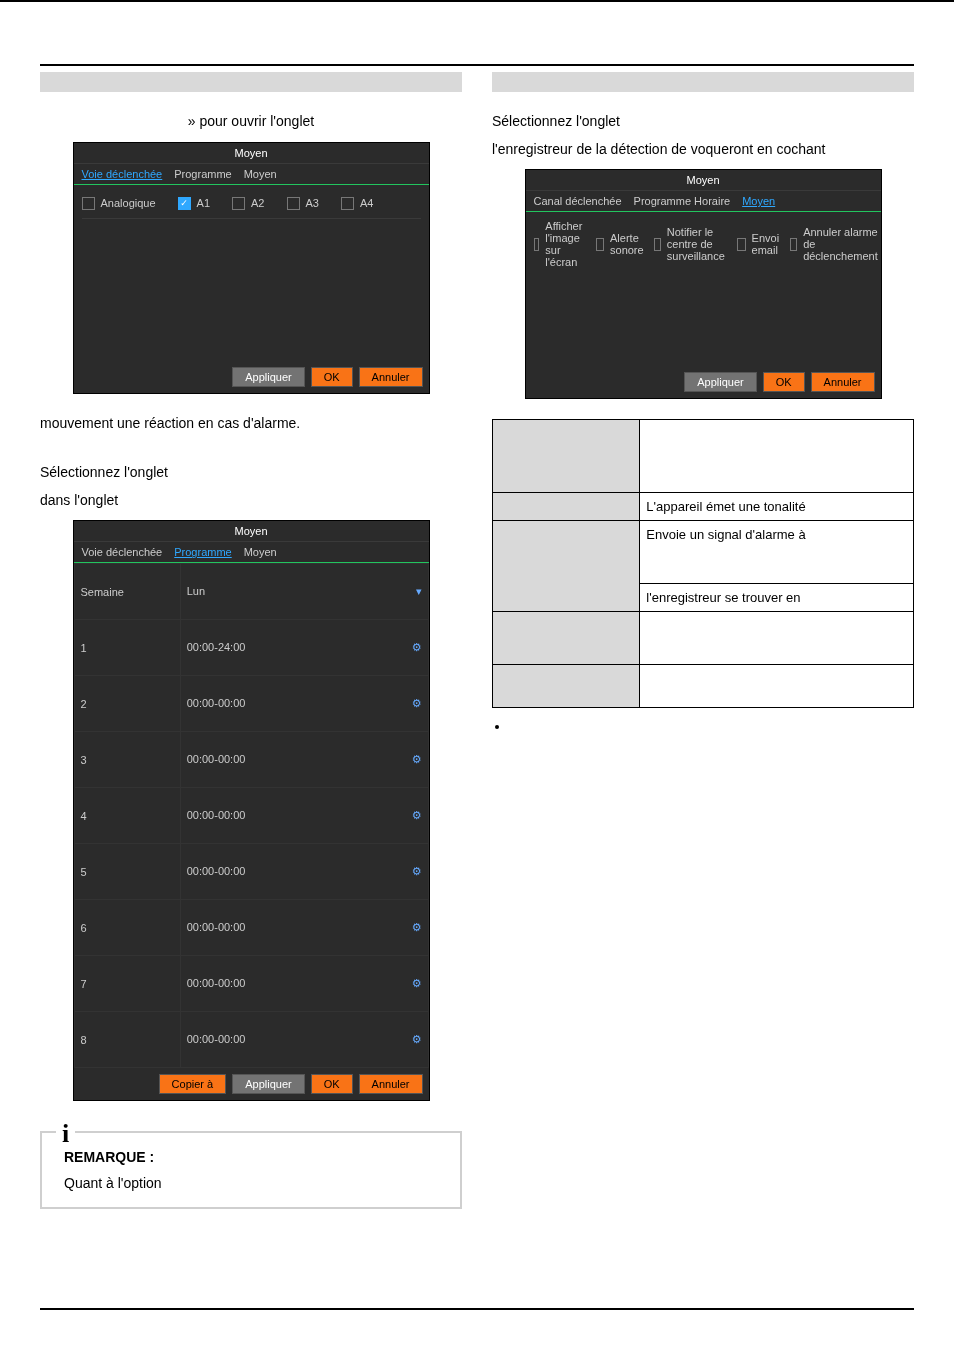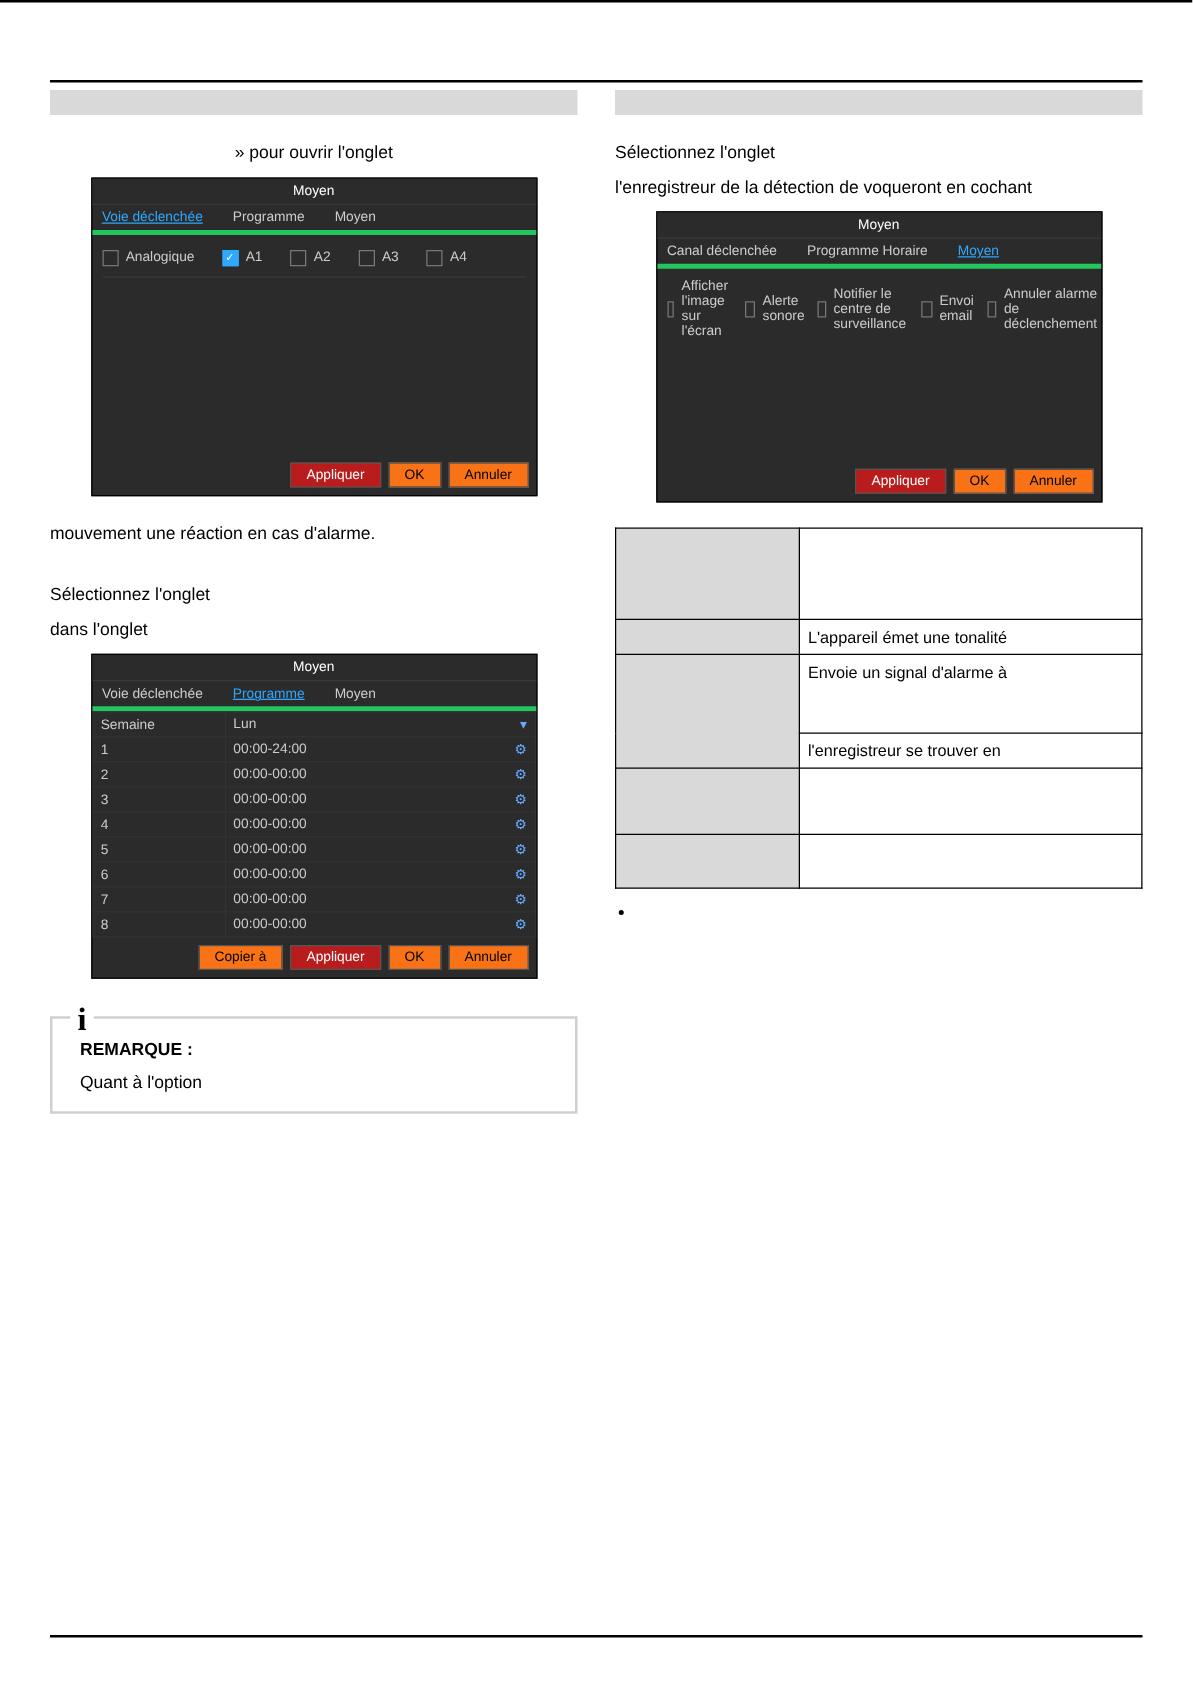--- a/index.html
+++ b/index.html
@@ -6,34 +6,34 @@
   .page{width:954px;height:1350px;margin:0 auto;position:relative;border-top:2px solid #000;box-sizing:border-box}
   .rule-top{position:absolute;left:40px;right:40px;top:62px;height:2px;border-top:2px solid #000}
   .rule-bottom{position:absolute;left:40px;right:40px;bottom:40px;border-top:2px solid #000}
   .cols{display:flex;padding:70px 40px 40px 40px;gap:30px}
   .col{flex:1 1 50%;min-width:0}
   .greybar{background:#d9d9d9;height:20px;margin:0 0 20px 0}
   .ptext{margin:8px 0;line-height:1.4;word-break:break-word}
   
   .panel{background:#2b2b2b;color:#fff;font-size:11px;margin:10px auto 20px;width:355px;border:1px solid #000}
   .panel-title{background:#2b2b2b;text-align:center;padding:4px 0;border-bottom:1px solid #3a3a3a}
-  .tabs{display:flex;gap:24px;padding:4px 8px;border-bottom:4px solid #22c55e}
+  .tabs{display:flex;gap:12px;padding:4px 8px;border-bottom:1px solid #22c55e}
   .tab{color:#ccc}
   .tab.active{color:#2fa8ff;text-decoration:underline}
   .panel-body{padding:8px;min-height:160px}
   .panel-btns{display:flex;justify-content:flex-end;gap:6px;padding:6px}
-  .pbtn{background:#b91c1c;color:#fff;border:1px solid #555;padding:3px 12px;font-size:11px}
+  .pbtn{background:#737373;color:#fff;border:1px solid #555;padding:3px 12px;font-size:11px}
   .pbtn.light{background:#f97316;color:#000}
   .chk{display:inline-flex;align-items:center;gap:6px;margin-right:8px}
   .chk .box{width:11px;height:11px;border:1px solid #777;background:#2b2b2b;display:inline-flex;align-items:center;justify-content:center;font-size:9px}
   .chk .box.checked{background:#2fa8ff;border-color:#2fa8ff}
   .lbl{color:#ccc}
   
   .sched{width:100%;border-collapse:collapse;font-size:11px}
-  .sched th,.sched td{border:1px solid #333;padding:3px 6px;text-align:left;color:#ccc}
+  .sched th,.sched td{border:1px solid #333;padding:21px 6px;text-align:left;color:#ccc}
   .sched .gear{float:right;color:#6af}
   .dropdown-chev{float:right;color:#6af}
   
   .actlist{display:flex;gap:6px;padding:8px}
   .actlist .row{display:flex;align-items:center;gap:6px}
   
   .desc-table{border-collapse:collapse;width:100%;margin-top:12px;font-size:13px}
   .desc-table td{border:1px solid #000;padding:6px;vertical-align:top}
   .desc-table td.k{background:#d9d9d9;width:35%}
   .bullet{margin:10px 0 0 0;padding:0 0 0 18px}

